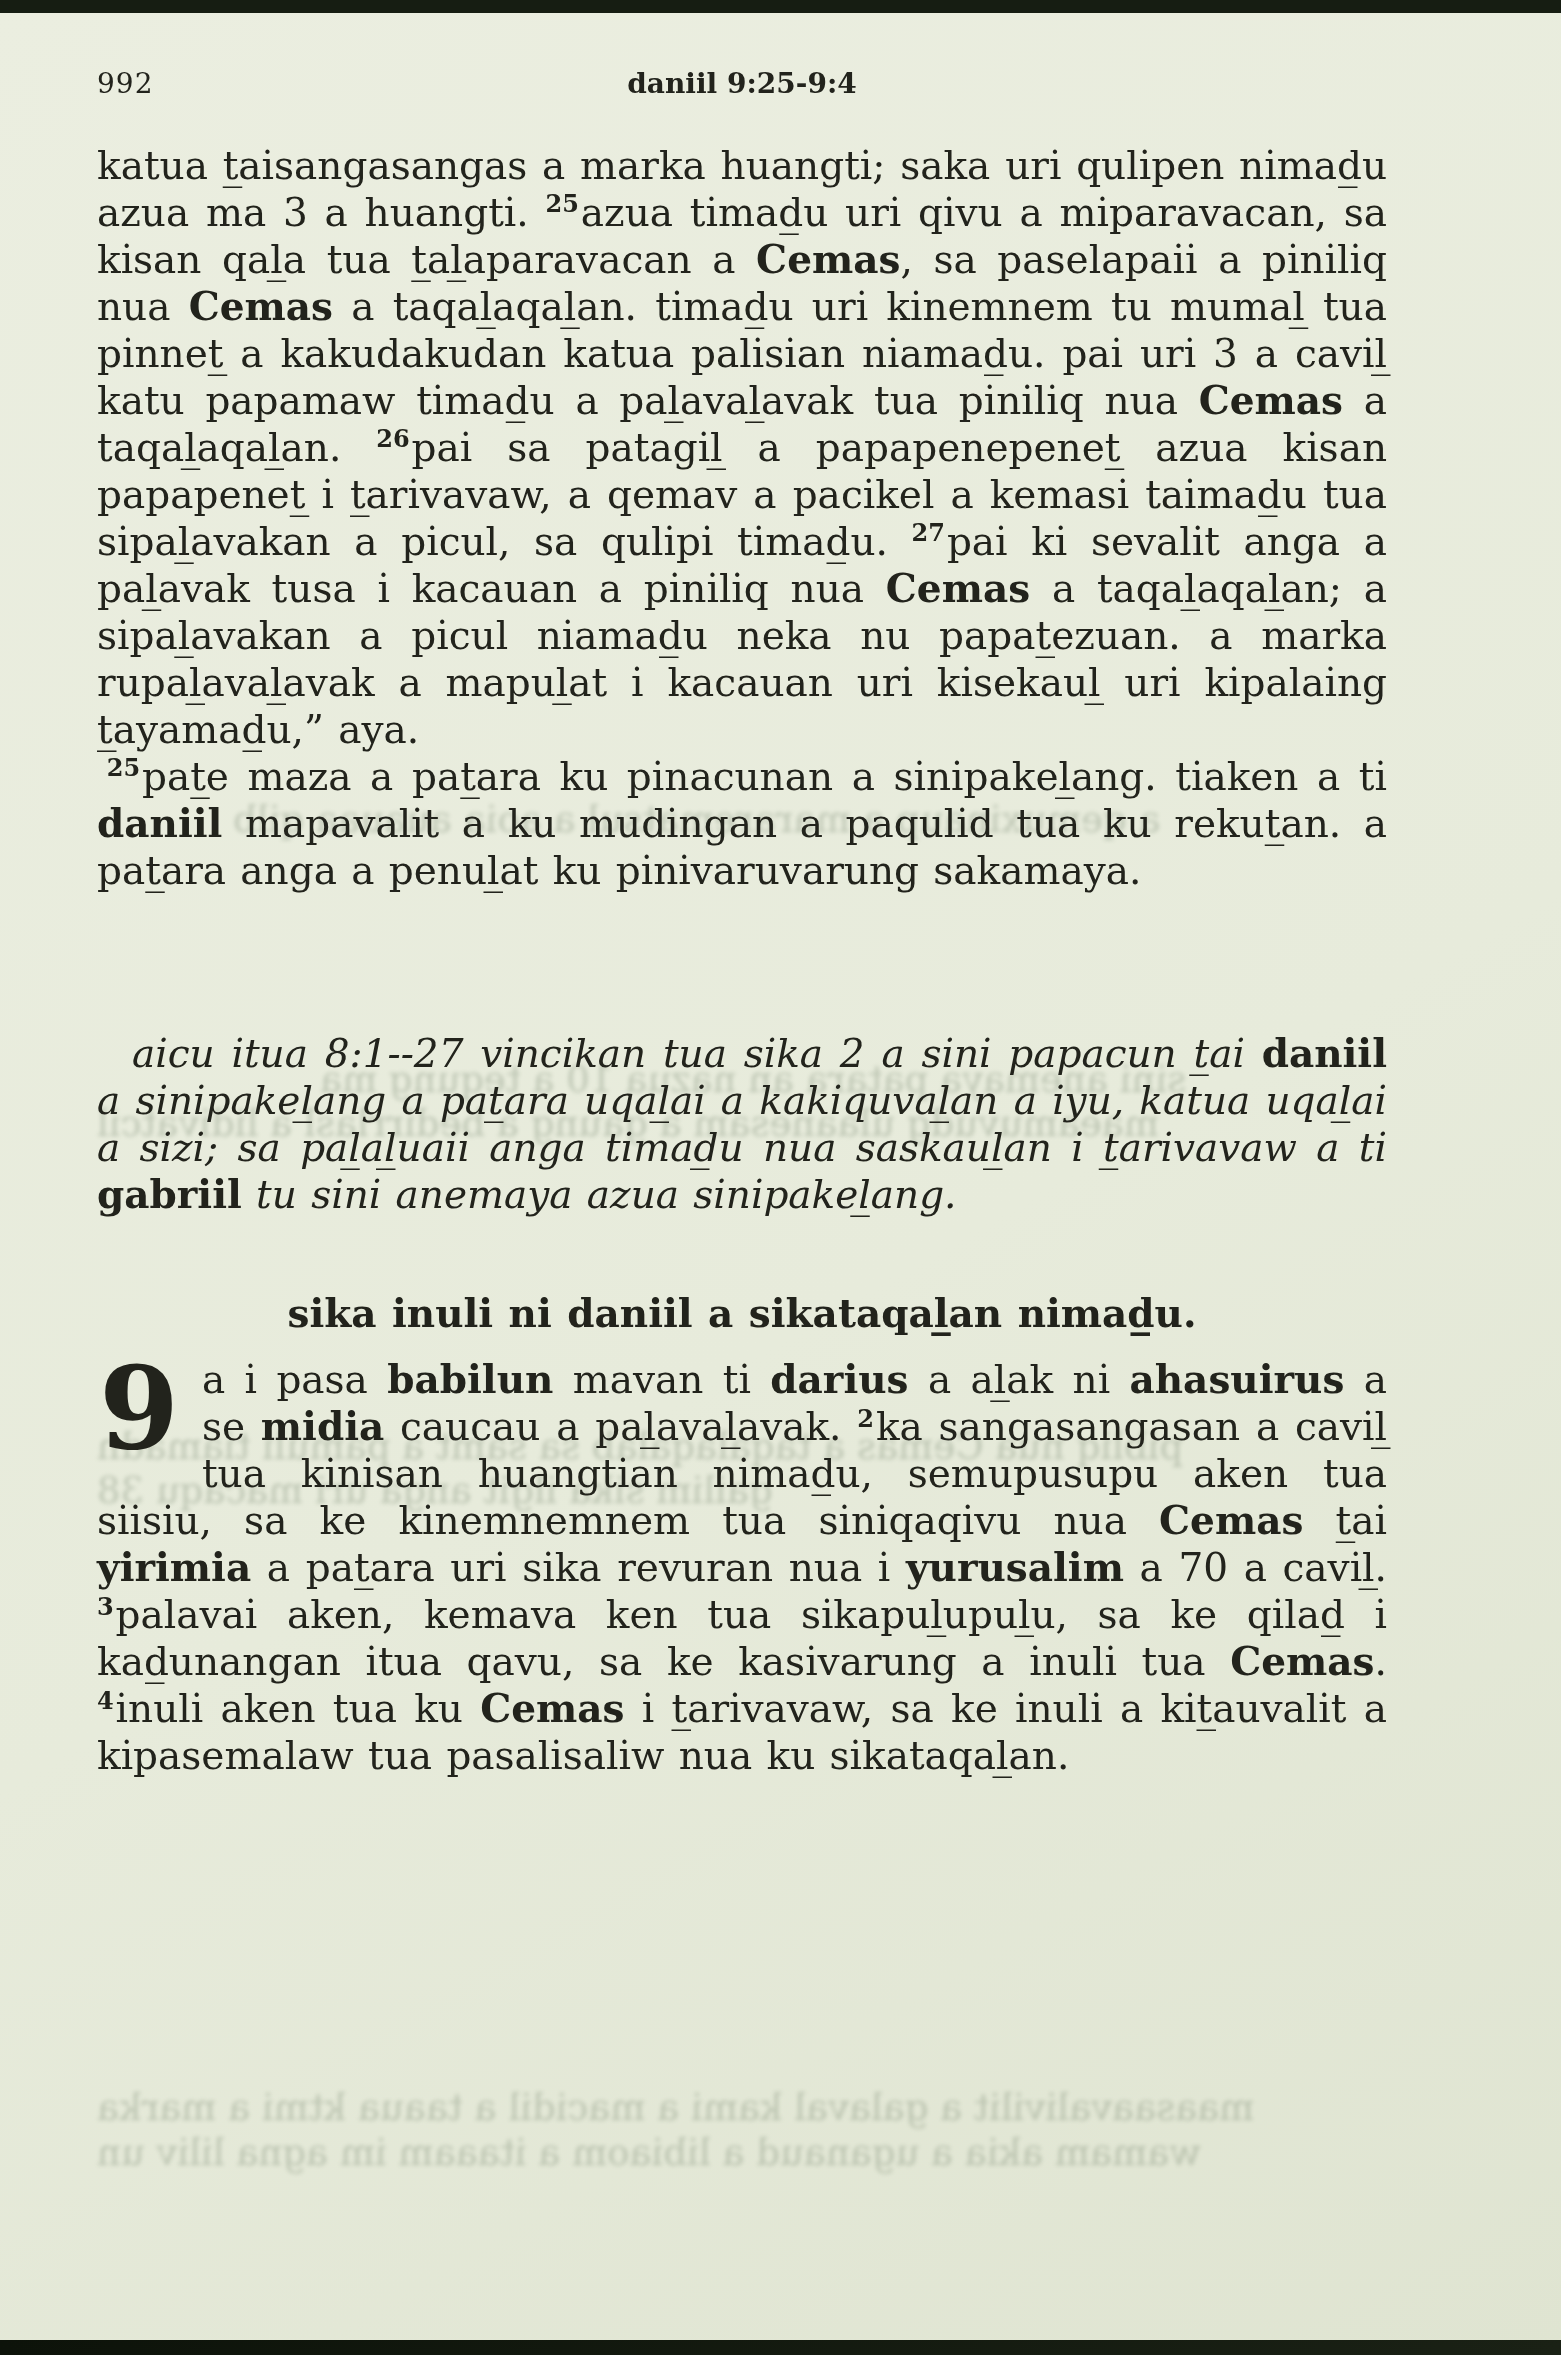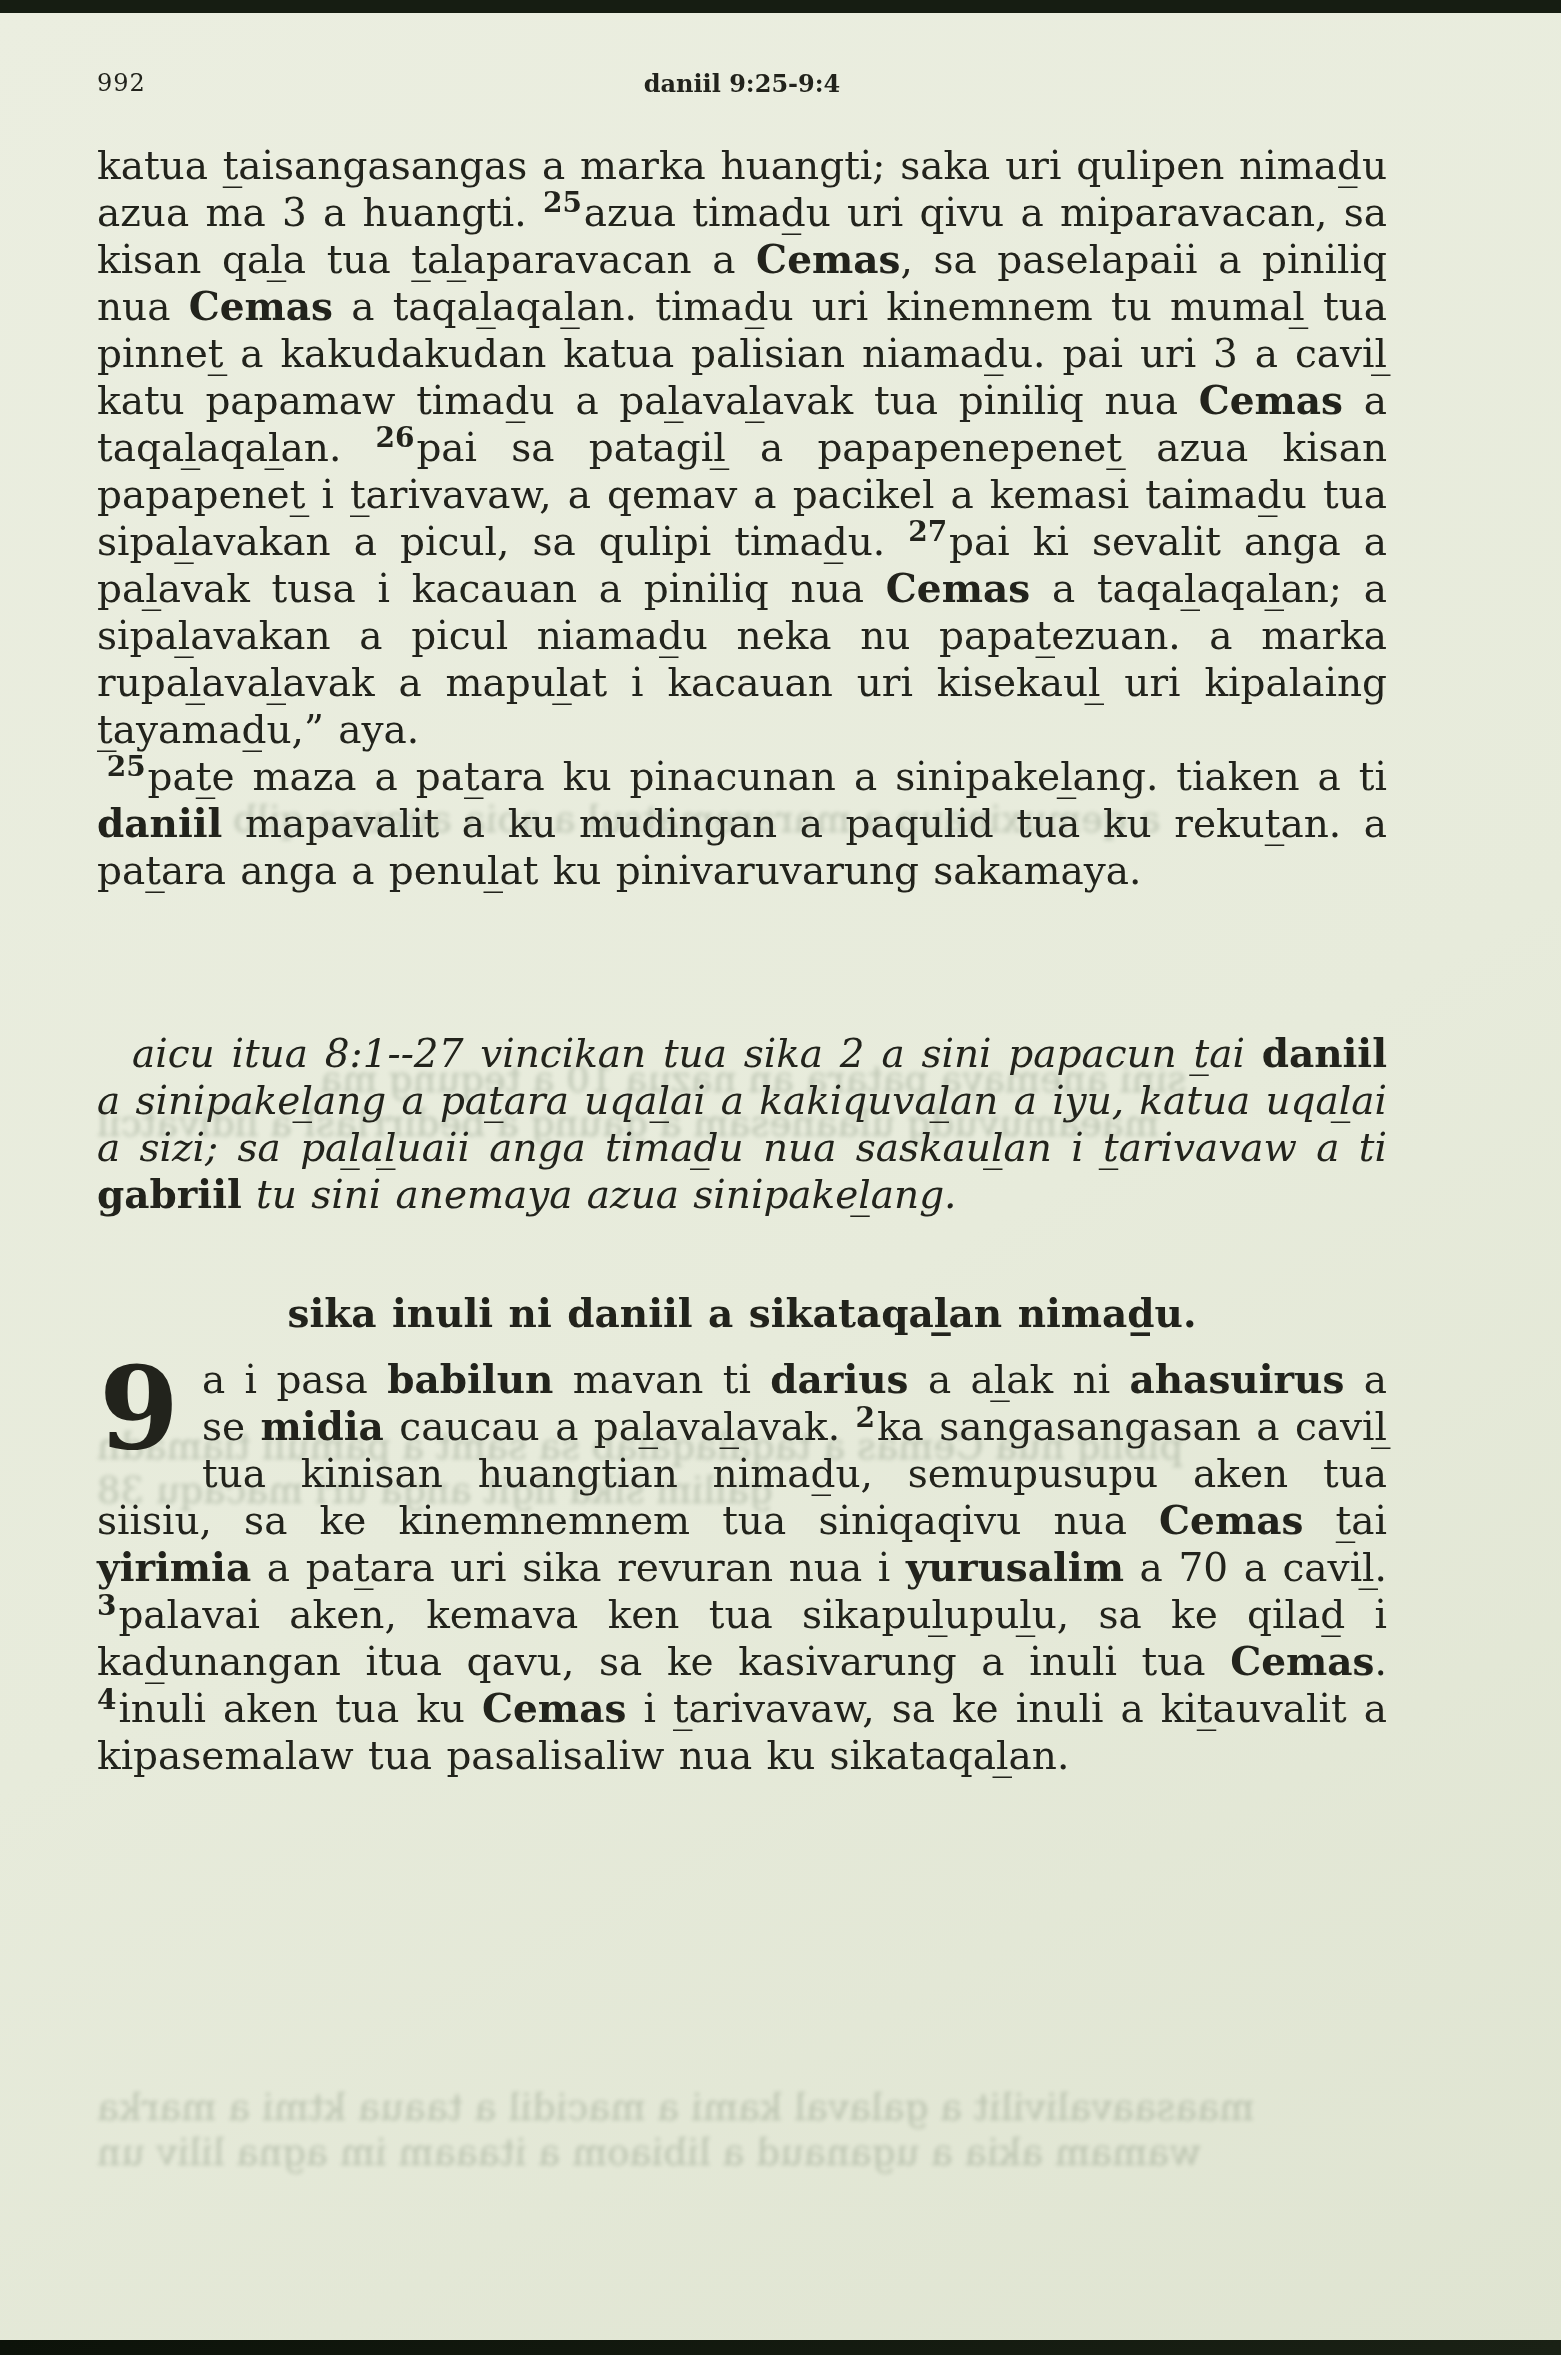--- a/index.html
+++ b/index.html
@@ -21,40 +21,40 @@
     position: absolute; bottom: 0; left: 0; width: 100%; height: 15.5px;
     background: linear-gradient(90deg, #0d130a, #1a2115); z-index: 5;
   }
   .page {
     position: absolute; top: 0; left: 0; width: 100%; height: 100%;
     padding: 60px 174px 0 97px;
     z-index: 2;
   }
   .header {
     position: relative;
-    font-size: 24px;
+    font-size: 28px;
     line-height: 47px;
     margin-bottom: 35px;
   }
   .pagenum { letter-spacing: 1px; }
   .running {
     position: absolute; left: 0; right: 0;
     text-align: center;
     font-weight: 700;
   }
   .body-text {
     font-size: 39px;
     line-height: 47px;
     text-align: justify;
     word-spacing: 1.9px;
   }
   p { margin: 0; }
   .sup {
     font-weight: 700;
-    font-size: 28px;
+    font-size: 24px;
     vertical-align: 13.6px;
     line-height: 0;
     padding-right: 1.9px;
   }
   .b { font-weight: 700; }
   .i { font-style: italic; }
   .para-28 { text-indent: 9.7px; }
   .intro { margin-top: 136px; text-indent: 35px; }
   .heading { margin-top: 72px; text-align: center; font-weight: 700; }
   .chapter { margin-top: 19.4px; }

